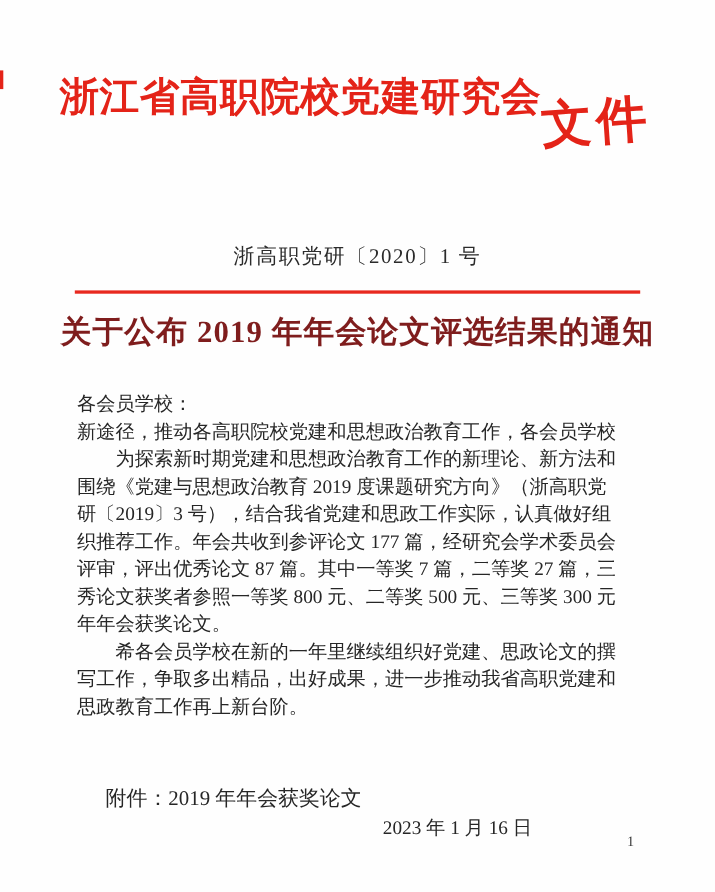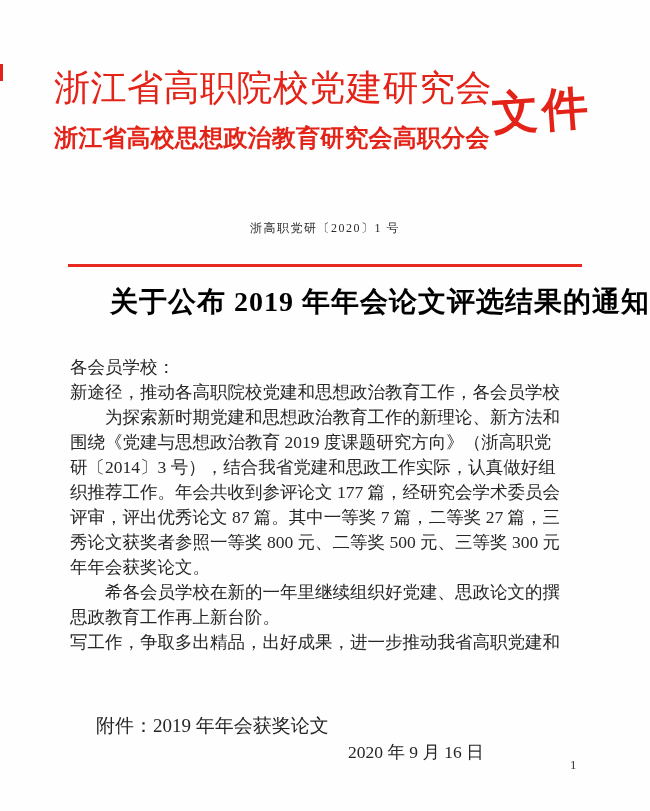--- a/index.html
+++ b/index.html
@@ -16,21 +16,21 @@
   .edge-mark {
     position: absolute;
     left: 0; top: 64px;
     width: 3px; height: 17px;
     background: #e42318;
   }
   .org-line1 {
     position: absolute;
     left: 54px; top: 64px;
     font-size: 36px;
-    font-weight: 400;
+    font-weight: 700;
     color: #e42318;
     white-space: nowrap;
     letter-spacing: 0.5px;
   }
   .org-line2 {
     position: absolute;
     left: 54px; top: 122px;
     font-size: 24px;
     font-weight: 700;
     color: #e42318;
@@ -45,39 +45,39 @@
     color: #e42318;
     letter-spacing: 4px;
     transform: rotate(-4deg);
     white-space: nowrap;
   }
   .doc-number {
     position: absolute;
     left: 0; top: 220px;
     width: 100%;
     text-align: center;
-    font-size: 12px;
+    font-size: 19px;
     color: #2b2b2b;
     letter-spacing: 1.5px;
     white-space: nowrap;
   }
   .red-rule {
     position: absolute;
     left: 68px; top: 264px;
     width: 514px; height: 3px;
     background: #e8291f;
   }
   .doc-title {
     position: absolute;
     left: 0; top: 283px;
     width: 100%;
-    text-align: right;
+    text-align: center;
     font-size: 28px;
     font-weight: 700;
-    color: #000000;
+    color: #7f1d1d;
     letter-spacing: 1px;
     white-space: nowrap;
   }
   .body-block {
     position: absolute;
     left: 70px; top: 355px;
     width: 512px;
     font-size: 17.5px;
     line-height: 25px;
     color: #262626;
@@ -107,50 +107,49 @@
 </style>
 </head>
 <body>
 
 <div class="page">
 
   <div class="edge-mark"></div>
 
   <div class="org-line1">浙江省高职院校党建研究会</div>
 
-  <div class="org-line2">浙江省高校思想政治教育研究会高职分会</div>
 
   <div class="doc-type">文件</div>
 
   <div class="doc-number">浙高职党研〔2020〕1 号</div>
 
   <div class="red-rule"></div>
 
   <div class="doc-title">关于公布 2019 年年会论文评选结果的通知</div>
 
   <div class="body-block">
     <div class="body-line">各会员学校：</div>
 
     <div>
       <div class="body-line">新途径，推动各高职院校党建和思想政治教育工作，各会员学校</div>
       <div class="body-line indent">为探索新时期党建和思想政治教育工作的新理论、新方法和</div>
       <div class="body-line">围绕《党建与思想政治教育 2019 度课题研究方向》（浙高职党</div>
-      <div class="body-line">研〔2014〕3 号），结合我省党建和思政工作实际，认真做好组</div>
+      <div class="body-line">研〔2019〕3 号），结合我省党建和思政工作实际，认真做好组</div>
       <div class="body-line">织推荐工作。年会共收到参评论文 177 篇，经研究会学术委员会</div>
       <div class="body-line">评审，评出优秀论文 87 篇。其中一等奖 7 篇，二等奖 27 篇，三</div>
       <div class="body-line">秀论文获奖者参照一等奖 800 元、二等奖 500 元、三等奖 300 元</div>
       <div class="body-line">年年会获奖论文。</div>
     </div>
 
     <div>
       <div class="body-line indent">希各会员学校在新的一年里继续组织好党建、思政论文的撰</div>
+      <div class="body-line">写工作，争取多出精品，出好成果，进一步推动我省高职党建和</div>
       <div class="body-line">思政教育工作再上新台阶。</div>
-      <div class="body-line">写工作，争取多出精品，出好成果，进一步推动我省高职党建和</div>
     </div>
   </div>
 
   <div class="attachment-line">附件：2019 年年会获奖论文</div>
 
-  <div class="date-line">2020 年 9 月 16 日</div>
+  <div class="date-line">2023 年 1 月 16 日</div>
 
   <div class="page-number">1</div>
 
 </div>
 
 </body></html>

